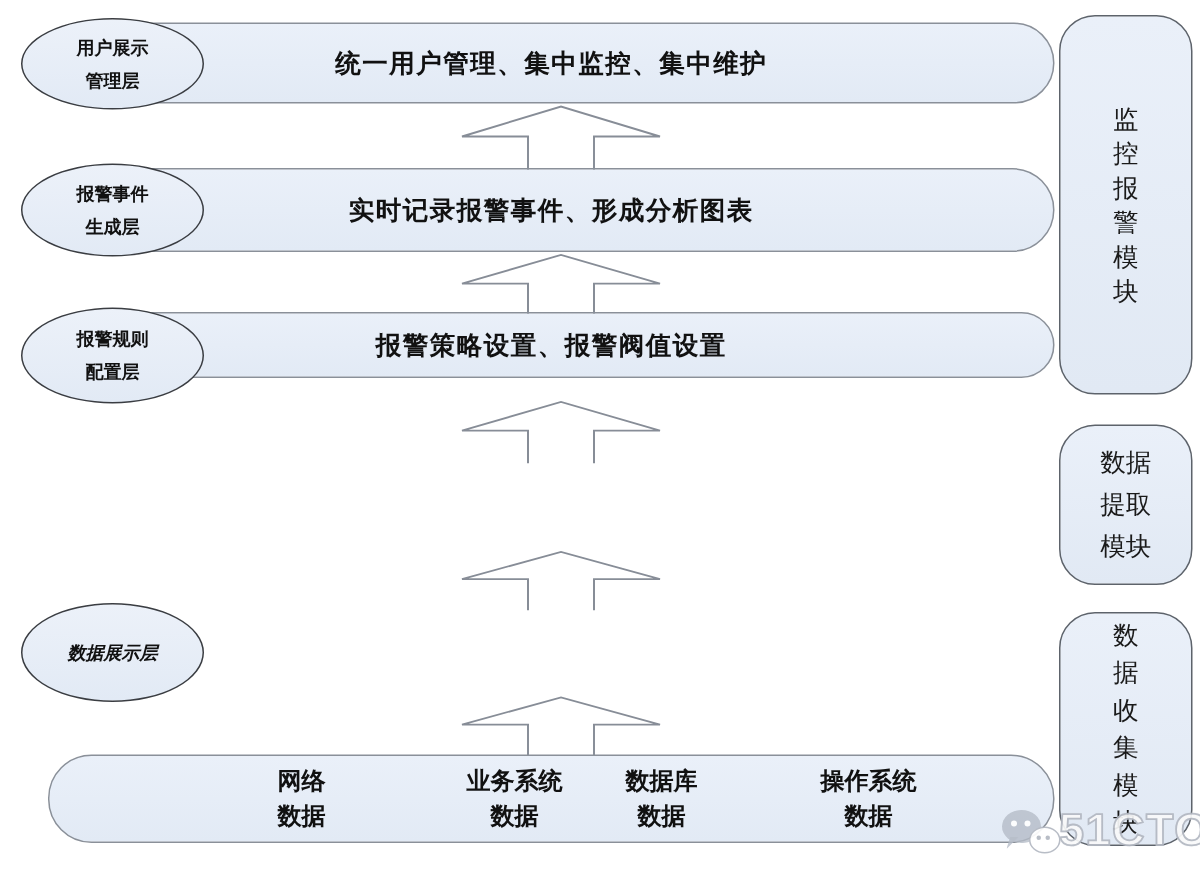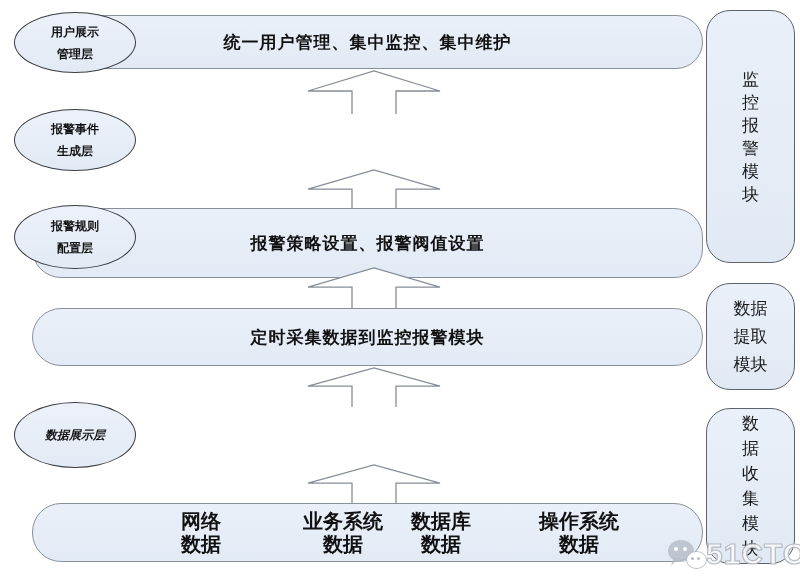--- a/index.html
+++ b/index.html
@@ -34,21 +34,21 @@
     box-sizing:border-box;
   }
   .module-lines{
     font-family:"Liberation Serif",serif;font-size:17px;
     text-align:center;color:#1a1a1a;
   }
   .col{
     position:absolute;top:0;height:100%;transform:translateX(-50%);
     display:flex;flex-direction:column;align-items:center;justify-content:center;
   }
-  .col div{font-size:20px;font-weight:bold;line-height:23px;white-space:nowrap;}
+  .col div{font-size:16px;font-weight:bold;line-height:23px;white-space:nowrap;}
   .watermark{
     position:absolute;left:666px;top:532px;width:132px;height:44px;
     display:flex;align-items:center;opacity:0.92;z-index:5;text-align:right;
   }
   .wm-text{
     font-size:30px;font-weight:bold;letter-spacing:1px;
     color:rgba(255,255,255,0.92);
     -webkit-text-stroke:1.2px #b3b8c2;
     text-shadow:0 0 1px #b3b8c2;
   }
@@ -83,44 +83,44 @@
   </div>
   <div class="ellipse" style="top:12px;height:61px;">
     <div>用户展示</div>
     <div>管理层</div>
   </div>
 
   <svg class="arrow" style="top:70px;height:44px;" viewBox="0 0 136 44" preserveAspectRatio="none">
     <path d="M46,44 L46,21 L2,21 L68,1 L134,21 L90,21 L90,44" fill="#ffffff" stroke="#878d97" stroke-width="1.3"></path>
   </svg>
 
+  <div class="bar" style="top:112px;height:56px;">
+    <span class="bar-text">实时记录报警事件、形成分析图表</span>
+  </div>
   <div class="ellipse" style="top:109px;height:62px;">
     <div>报警事件</div>
     <div>生成层</div>
   </div>
 
   <svg class="arrow" style="top:169px;height:42px;" viewBox="0 0 136 44" preserveAspectRatio="none">
     <path d="M46,44 L46,21 L2,21 L68,1 L134,21 L90,21 L90,44" fill="#ffffff" stroke="#878d97" stroke-width="1.3"></path>
   </svg>
 
-  <div class="bar" style="top:208px;height:70px;">
+  <div class="bar" style="top:208px;height:44px;">
     <span class="bar-text">报警策略设置、报警阀值设置</span>
   </div>
   <div class="ellipse" style="top:205px;height:64px;">
     <div>报警规则</div>
     <div>配置层</div>
   </div>
 
   <svg class="arrow" style="top:267px;height:42px;" viewBox="0 0 136 44" preserveAspectRatio="none">
     <path d="M46,44 L46,21 L2,21 L68,1 L134,21 L90,21 L90,44" fill="#ffffff" stroke="#878d97" stroke-width="1.3"></path>
   </svg>
 
-  <div class="bar" style="top:308px;height:58px;">
-    <span class="bar-text">定时采集数据到监控报警模块</span>
-  </div>
 
   <svg class="arrow" style="top:367px;height:40px;" viewBox="0 0 136 44" preserveAspectRatio="none">
     <path d="M46,44 L46,21 L2,21 L68,1 L134,21 L90,21 L90,44" fill="#ffffff" stroke="#878d97" stroke-width="1.3"></path>
   </svg>
 
   <div class="ellipse" style="top:402px;height:66px;font-style:italic;">
     <div>数据展示层</div>
   </div>
 
   <svg class="arrow" style="top:464px;height:40px;" viewBox="0 0 136 44" preserveAspectRatio="none">

